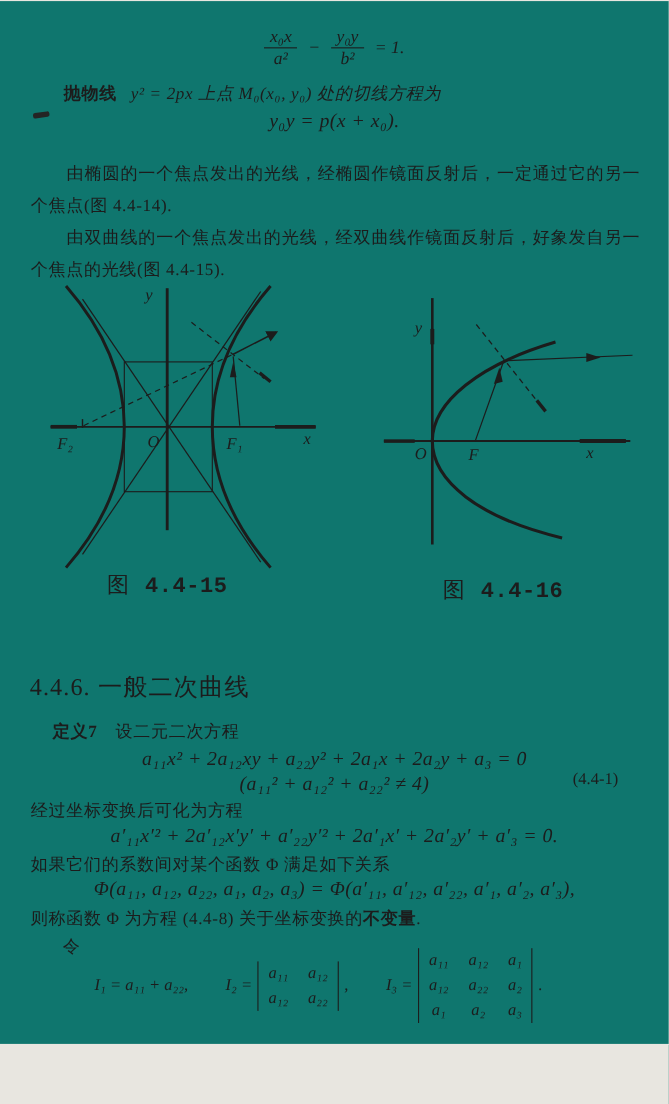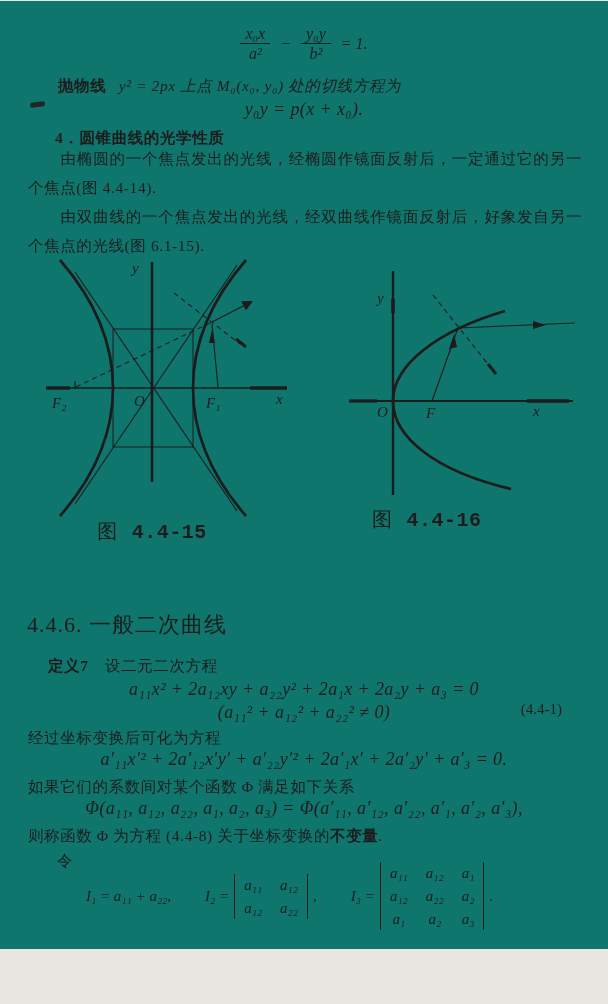--- a/index.html
+++ b/index.html
@@ -56,25 +56,24 @@
 
   <div class="abs cn" style="top:70px;left:58px;white-space:nowrap;">
     <span class="b">抛物线</span>
     <span class="math" style="margin-left:8px;">y² = 2px 上点 M₀(x₀, y₀) 处的切线方程为</span>
   </div>
 
   <div class="abs smudge" style="top:101px;left:30px;"></div>
 
   <div class="abs eqline" style="top:97px;">y₀y = p(x + x₀).</div>
 
-  <div class="abs cn b" style="top:122px;left:55px;">4．圆锥曲线的光学性质</div>
 
   <div class="abs cn para" style="top:143px;left:28px;">由椭圆的一个焦点发出的光线，经椭圆作镜面反射后，一定通过它的另一个焦点(图 4.4-14).</div>
 
-  <div class="abs cn para" style="top:201px;left:28px;">由双曲线的一个焦点发出的光线，经双曲线作镜面反射后，好象发自另一个焦点的光线(图 6.1-15).</div>
+  <div class="abs cn para" style="top:201px;left:28px;">由双曲线的一个焦点发出的光线，经双曲线作镜面反射后，好象发自另一个焦点的光线(图 4.4-15).</div>
 
   <svg class="abs" style="top:254px;left:40px;" width="290" height="260" viewBox="0 0 290 260">
     <defs>
       <marker id="arr15" viewBox="0 0 10 10" refX="8" refY="5" markerWidth="7.5" markerHeight="7.5" orient="auto">
         <path d="M0,0 L10,5 L0,10 z" fill="#1c1c1c"></path>
       </marker>
     </defs>
     <g stroke="#1c1c1c" fill="none">
       <line x1="6" y1="133" x2="247" y2="133" stroke-width="1.6"></line>
       <line x1="6" y1="133" x2="30" y2="133" stroke-width="3.4"></line>
@@ -117,36 +116,36 @@
     </g>
     <text x="32" y="44">y</text>
     <text x="188" y="157">x</text>
     <text x="32" y="158">O</text>
     <text x="81" y="159">F</text>
   </svg>
 
   <div class="abs caption" style="top:517px;left:82px;width:140px;text-align:center;">
     <span class="cappre">图</span><span class="b">4.4-15</span>
   </div>
-  <div class="abs caption" style="top:505px;left:372px;width:140px;text-align:left;">
+  <div class="abs caption" style="top:522px;left:372px;width:140px;text-align:right;">
     <span class="cappre">图</span><span class="b">4.4-16</span>
   </div>
 
 
   <div class="abs h446" style="top:609px;left:27px;">4.4.6. 一般二次曲线</div>
 
   <div class="abs cn" style="top:650px;left:48px;white-space:nowrap;">
     <span class="b">定义7</span>
     <span style="margin-left:12px;">设二元二次方程</span>
   </div>
 
   <div class="abs eqline" style="top:677px;">a₁₁x² + 2a₁₂xy + a₂₂y² + 2a₁x + 2a₂y + a₃ = 0</div>
 
   <div class="abs" style="top:700px;left:0;width:608px;">
-    <div class="eqline" style="position:static;">(a₁₁² + a₁₂² + a₂₂² ≠ 0)</div>
+    <div class="eqline" style="position:static;">(a₁₁² + a₁₂² + a₂₂² ≠ 4)</div>
     <div class="eqnum">(4.4-1)</div>
   </div>
 
   <div class="abs cn" style="top:722px;left:28px;">经过坐标变换后可化为方程</div>
 
   <div class="abs eqline" style="top:747px;">a′₁₁x′² + 2a′₁₂x′y′ + a′₂₂y′² + 2a′₁x′ + 2a′₂y′ + a′₃ = 0.</div>
 
   <div class="abs cn" style="top:771px;left:28px;">如果它们的系数间对某个函数 Φ 满足如下关系</div>
 
   <div class="abs eqline" style="top:796px;">Φ(a₁₁, a₁₂, a₂₂, a₁, a₂, a₃) = Φ(a′₁₁, a′₁₂, a′₂₂, a′₁, a′₂, a′₃),</div>

